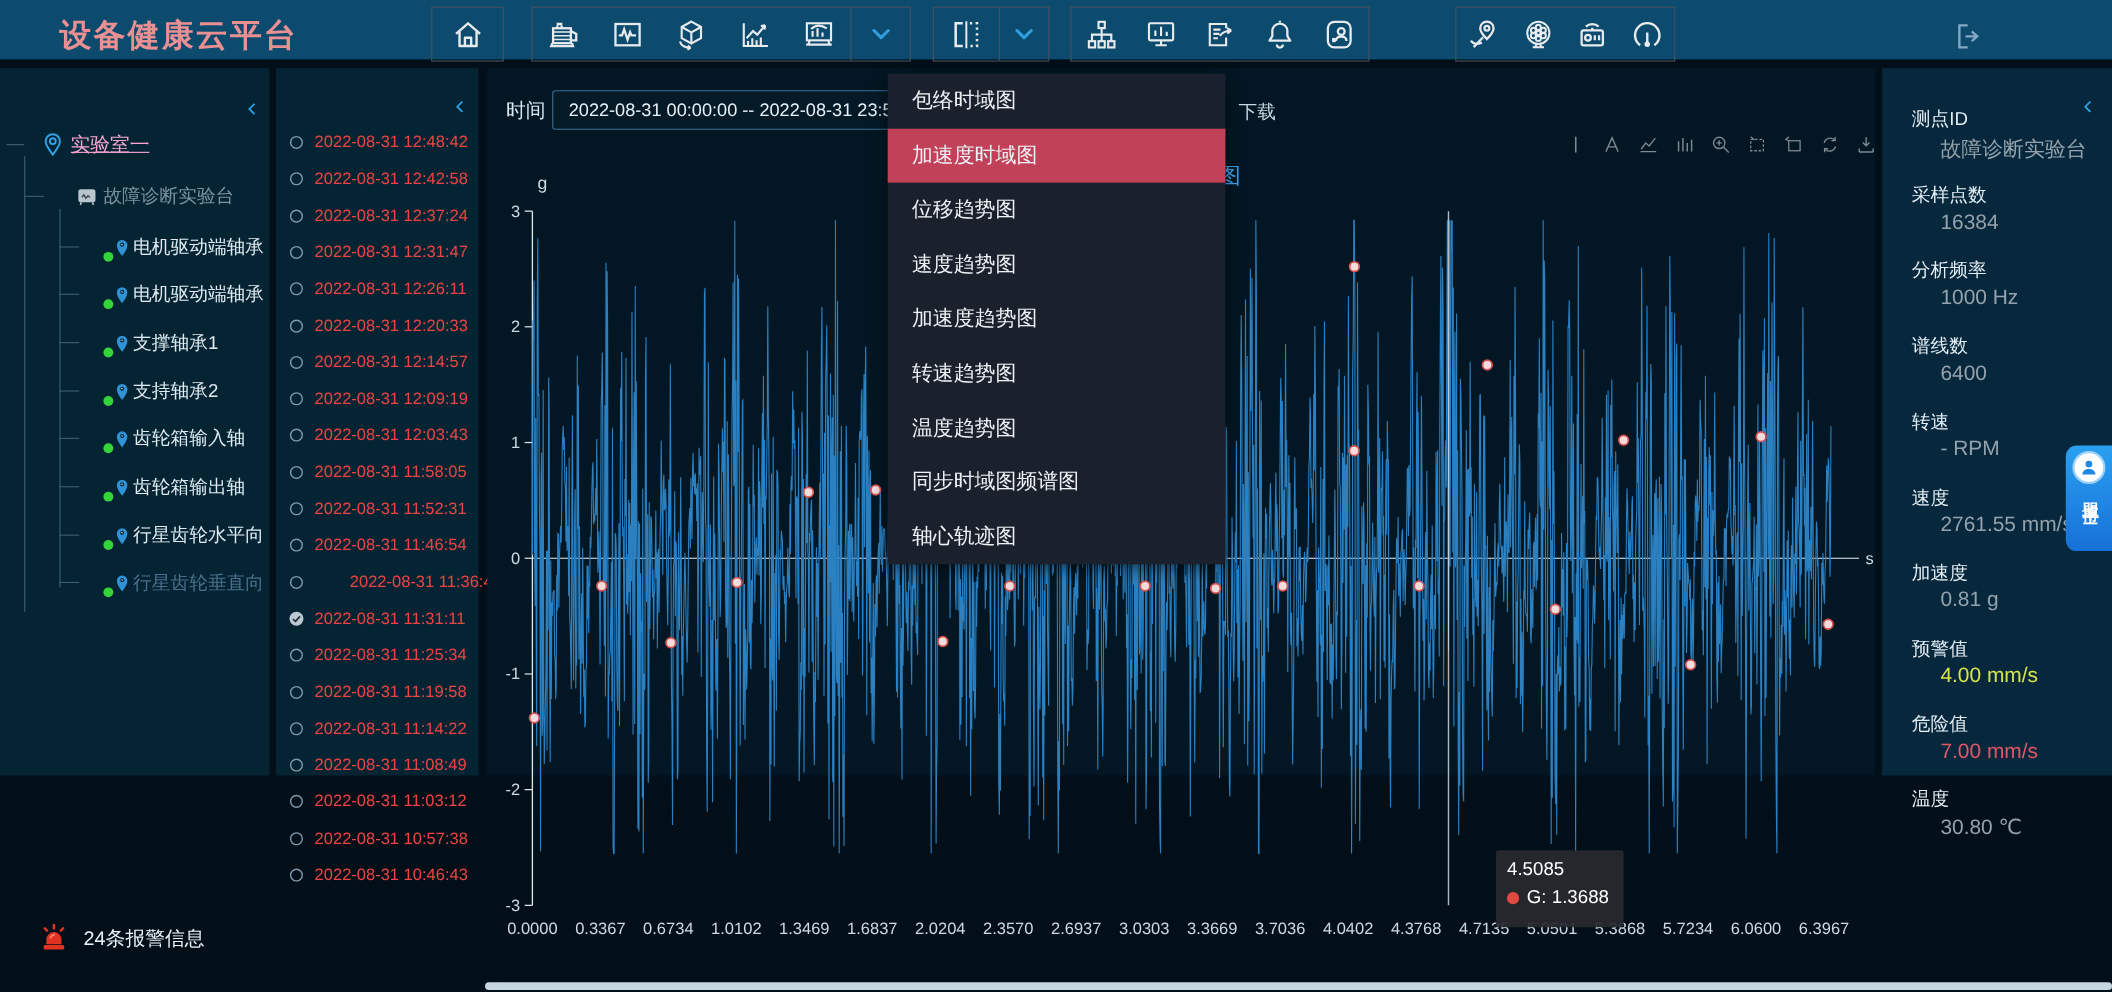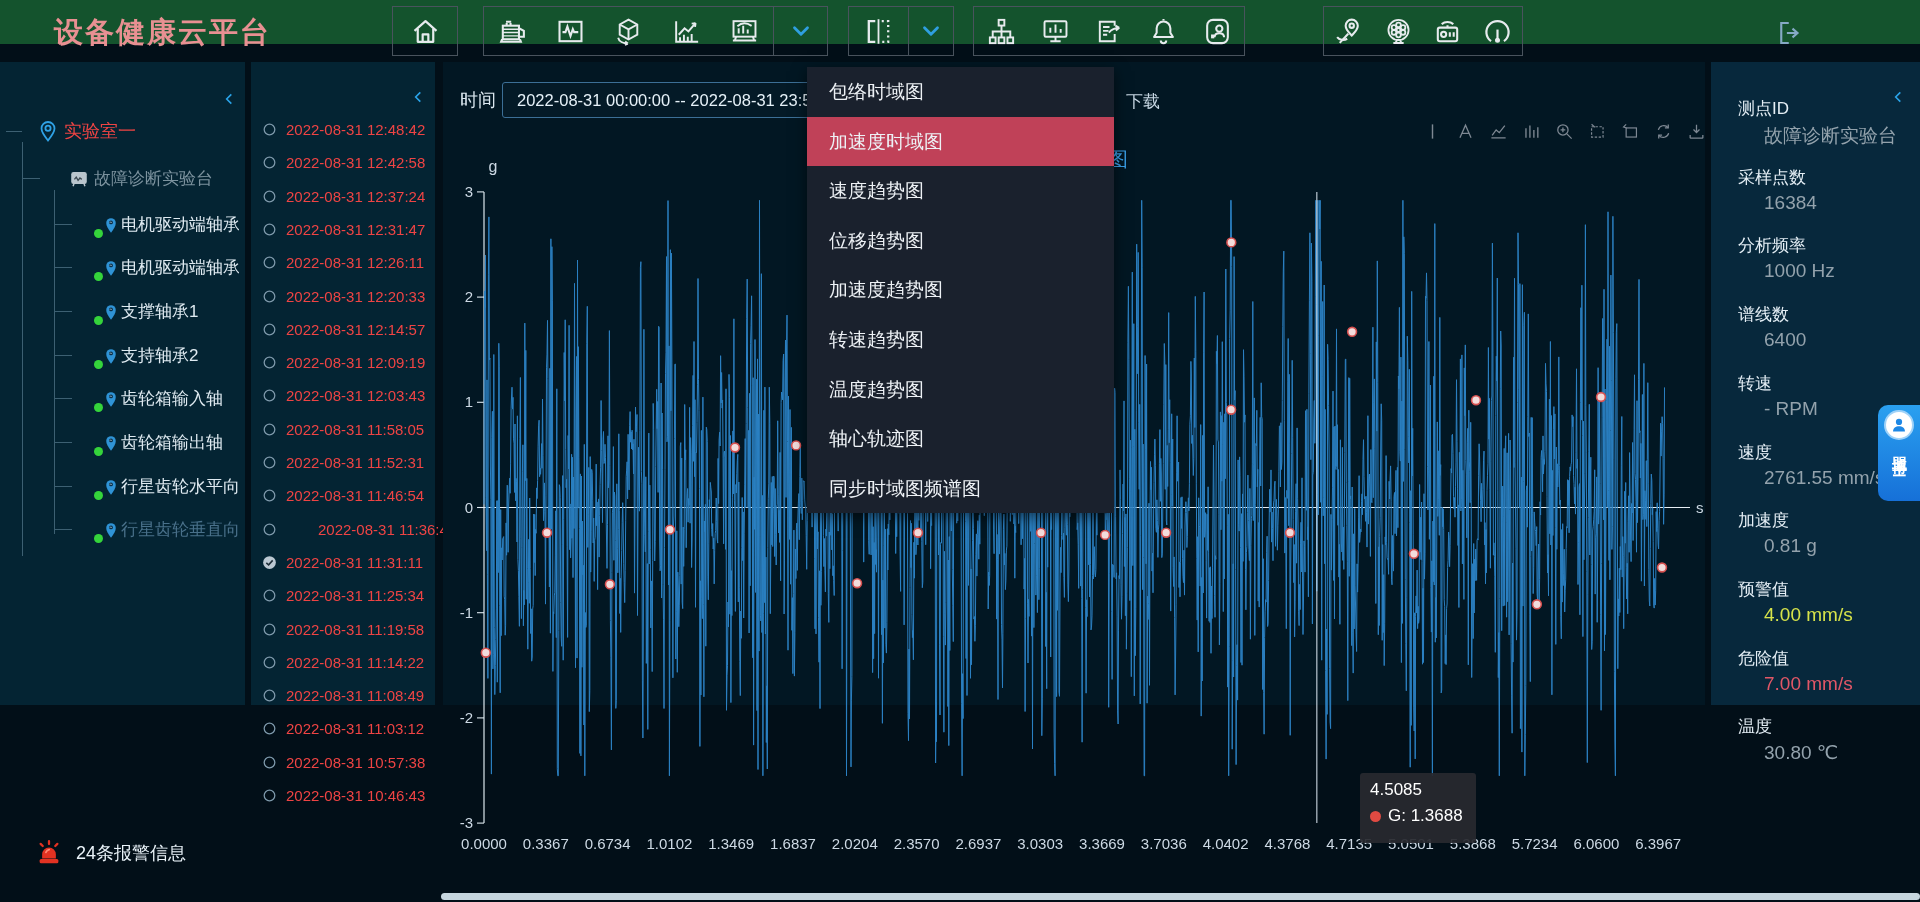--- a/index.html
+++ b/index.html
@@ -1,38 +1,38 @@
 <!DOCTYPE html>
 <html><head>
 <meta charset="utf-8">
 <style>
   html,body{margin:0;padding:0;background:#020f18;font-family:"Liberation Sans","DejaVu Sans",sans-serif;}
   #stage{position:relative;width:1920px;height:902px;overflow:hidden;background:#020f18;}
   
-  #header{position:absolute;left:0;top:0;width:1920px;height:44px;background:#14532d;}
+  #header{position:absolute;left:0;top:0;width:1920px;height:54px;background:#0c4a6e;}
   #app-title{position:absolute;left:54px;top:13px;font-size:29px;font-weight:bold;color:#e89092;letter-spacing:2px;}
   .tb-group{position:absolute;top:6px;height:50px;border:1px solid #49535d;display:flex;align-items:center;box-sizing:border-box;}
   .tb-btn{height:48px;display:flex;align-items:center;justify-content:center;color:#e7ebee;cursor:pointer;}
   .tb-btn svg{width:31px;height:31px;}
   .tb-btn.small svg{width:26px;height:26px;}
   .tb-divider{width:1px;height:48px;background:#49535d;}
   #logout-btn{position:absolute;left:1775px;top:18px;width:30px;height:28px;color:#85a9c5;cursor:pointer;}
   
   .panel{position:absolute;top:62px;height:643px;}
   #sidebar{left:0;width:245px;background:#042433;}
   #ts-panel{left:251px;width:184px;background:#042433;}
   #chart-panel{left:443px;width:1262px;background:#021723;}
   #right-panel{left:1711px;width:209px;background:#07283c;}
   .collapse-btn{position:absolute;width:16px;height:18px;cursor:pointer;}
   .collapse-btn svg{width:100%;height:100%;}
   
   .tree-line{position:absolute;background:#3d6072;}
   .tree-row{position:absolute;display:flex;align-items:center;cursor:pointer;white-space:nowrap;}
   .tree-row .t-label{overflow:hidden;text-overflow:clip;}
-  .lv0 .t-label{color:#ef4444;font-size:18px;}
+  .lv0 .t-label{color:#f9a8d4;font-size:18px;text-decoration:underline;}
   .lv1 .t-label{color:#7c929e;font-size:17px;}
   .lv2 .t-label{color:#dfeaf1;font-size:17px;max-width:118px;}
   .lv2.dim .t-label{color:#49708a;}
   .green-dot{position:absolute;width:9px;height:9px;border-radius:50%;background:#35d43b;}
   #alarm-row{position:absolute;left:34px;top:776px;display:flex;align-items:center;cursor:pointer;}
   #alarm-row .a-label{color:#eaf3f9;font-size:18px;margin-left:12px;}
   
   .ts-row{position:absolute;left:10px;display:flex;align-items:center;cursor:pointer;}
   .ts-row svg{width:17px;height:17px;flex:none;}
   .ts-row .ts-label{color:#ef4444;font-size:15px;margin-left:8px;white-space:nowrap;}
@@ -655,24 +655,24 @@
           <circle cx="12" cy="8.6" r="3.4" fill="#1e88e5"></circle>
           <path d="M5.5 19 c0-3.6 2.9-5.6 6.5-5.6 s6.5 2 6.5 5.6" fill="#1e88e5"></path>
         </svg>
     </div>
     <div class="fw-text">盟博士</div>
   </div>
 
   <div id="chart-menu">
       <div class="menu-item">包络时域图</div>
       <div class="menu-item active">加速度时域图</div>
+      <div class="menu-item">位移趋势图</div>
       <div class="menu-item">速度趋势图</div>
-      <div class="menu-item">位移趋势图</div>
       <div class="menu-item">加速度趋势图</div>
       <div class="menu-item">转速趋势图</div>
       <div class="menu-item">温度趋势图</div>
+      <div class="menu-item">同步时域图频谱图</div>
       <div class="menu-item">轴心轨迹图</div>
-      <div class="menu-item">同步时域图频谱图</div>
     </div>
 
   <div id="h-scrollbar"></div>
 
 </div>
 
 </body></html>

